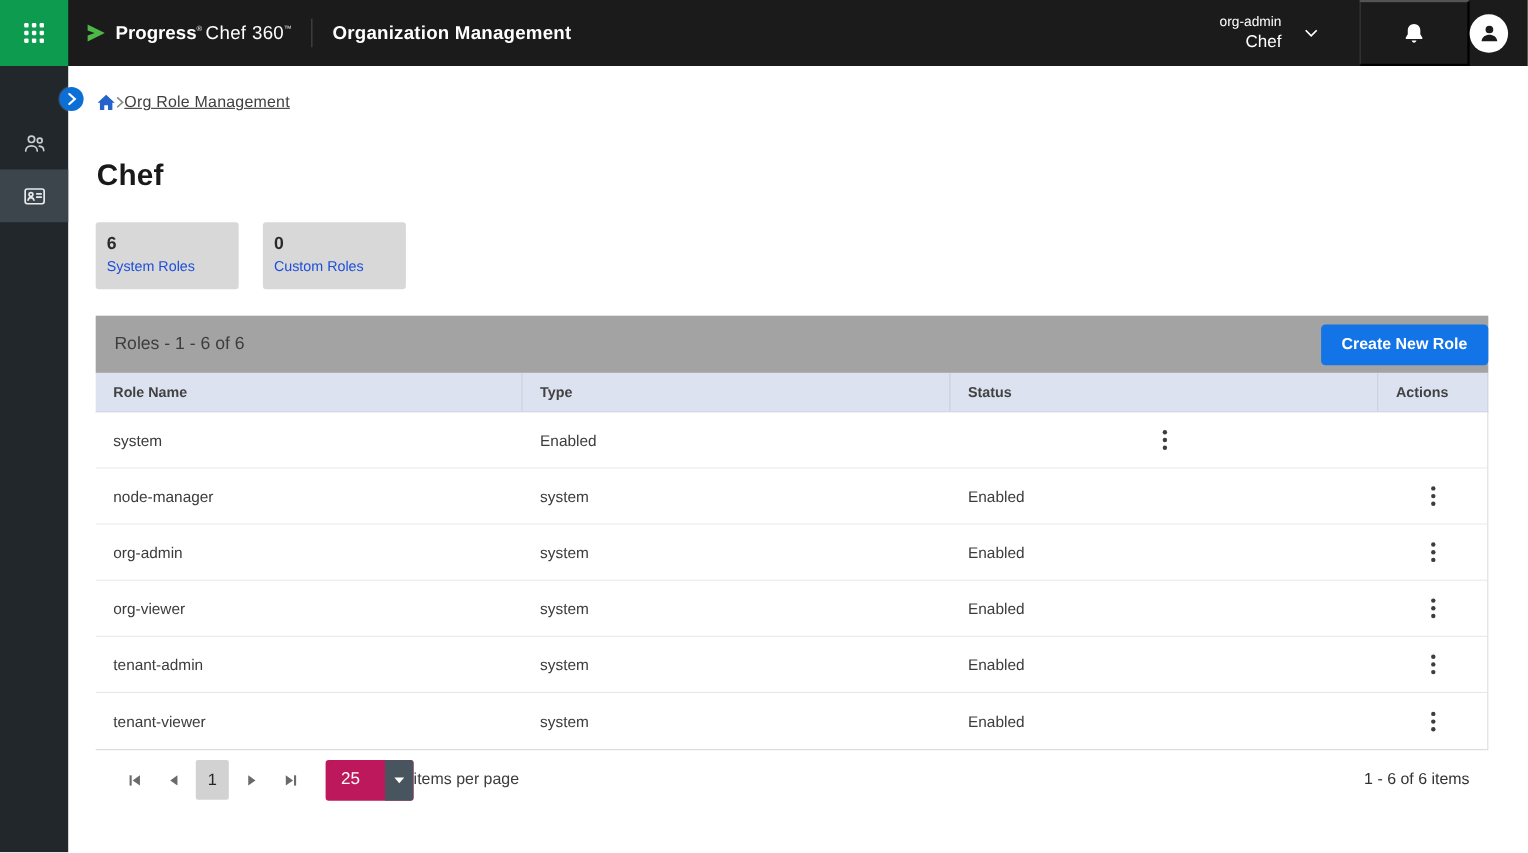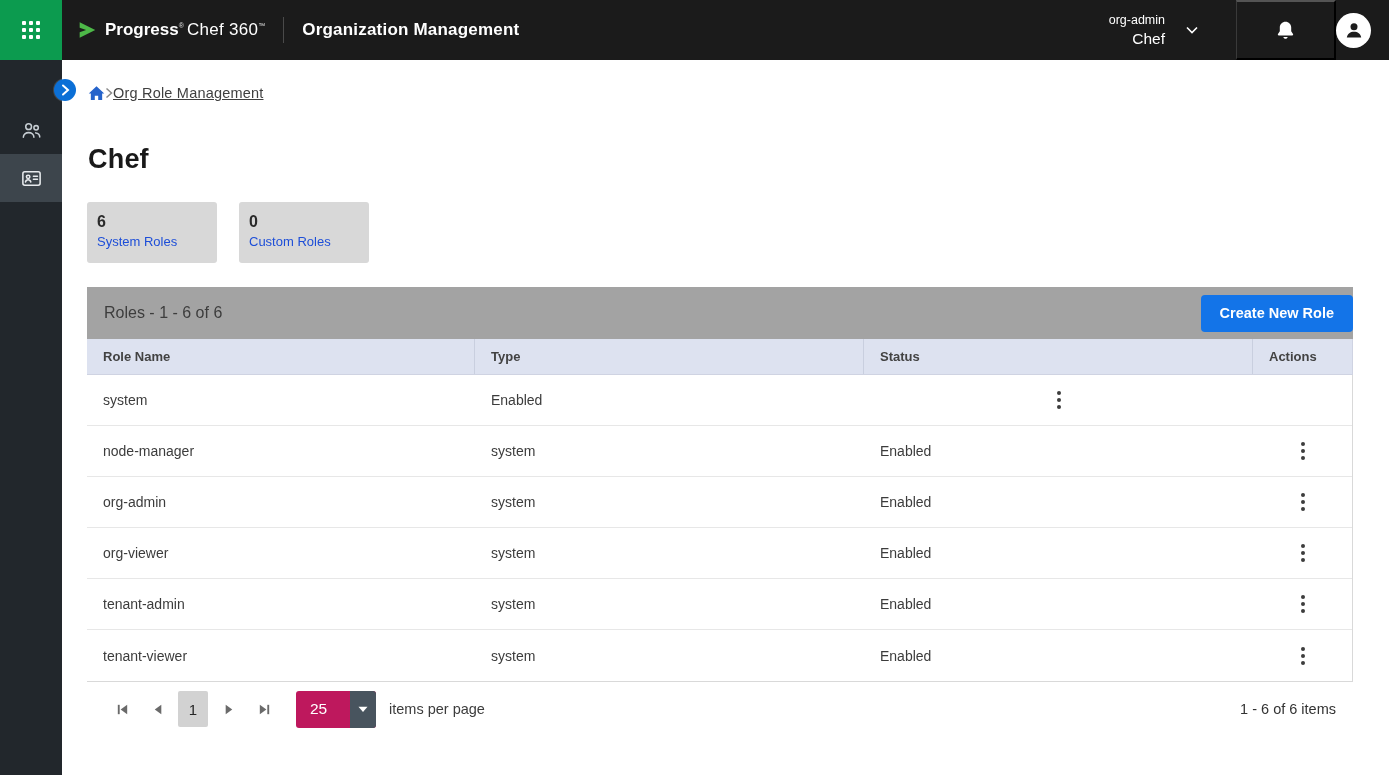--- a/index.html
+++ b/index.html
@@ -73,21 +73,21 @@
 
   
   .panel-footer { height:55px; border-top:1px solid #d9d9d9; display:flex; align-items:center; padding:0 17px; background:#fff; }
   .pg-btn { width:36px; height:32px; display:grid; place-items:center; background:none; border:none; cursor:pointer; padding:0; }
   .pg-current { width:30px; height:36px; background:#d2d2d2; border-radius:2px; display:grid; place-items:center;
     font-size:15px; color:#262626; margin:0 2px; cursor:pointer; border:none; font-family:inherit; }
   .page-size { margin-left:14px; width:80px; height:37px; background:#be185d; border-radius:3px; display:flex;
     align-items:stretch; cursor:pointer; overflow:hidden; border:none; padding:0; }
   .page-size-value { flex:1; display:flex; align-items:center; padding-left:14px; color:#fff; font-size:15.5px; font-family:inherit; }
   .page-size-arrow { width:26px; background:#48545e; display:grid; place-items:center; }
-  .items-label { margin-left:13px; font-size:14.5px; color:#3c3c3c; }
+  .items-label { font-size:14.5px; color:#3c3c3c; }
   .footer-spacer { flex:1; }
   .range-label { font-size:14.5px; color:#333; }
 </style>
 </head>
 <body>
 
 <div class="page">
 
   <header class="topbar">
     <button class="waffle">

